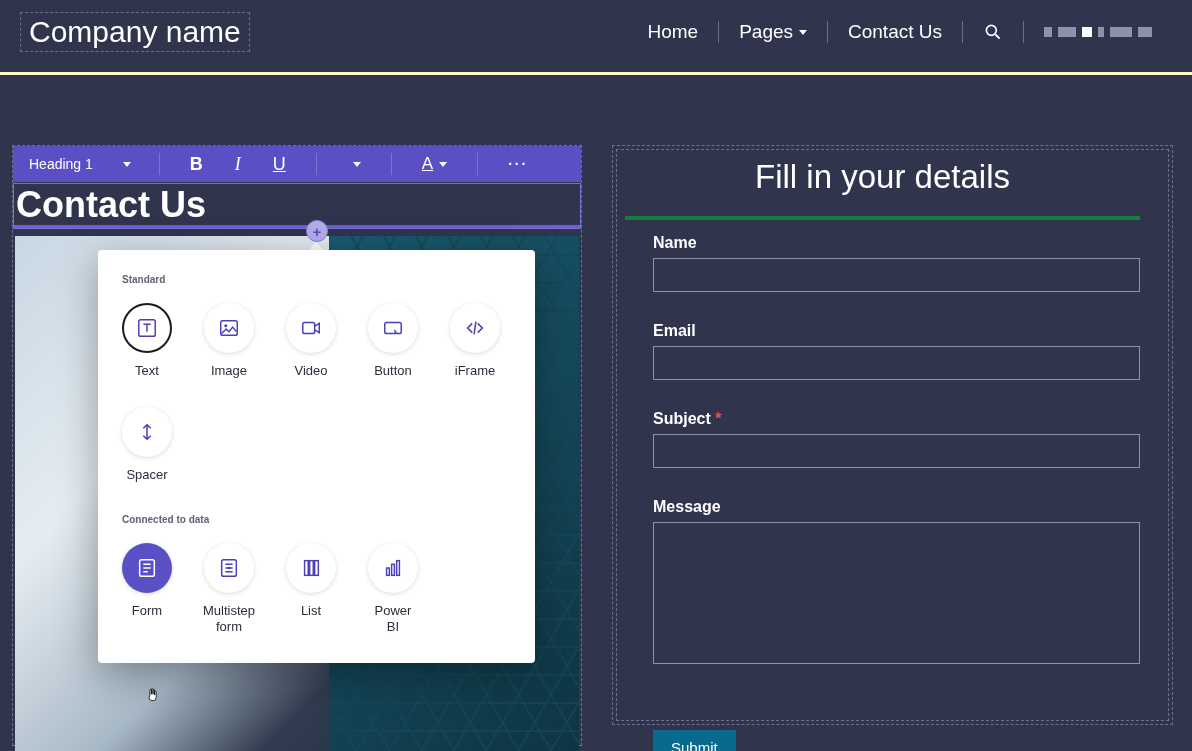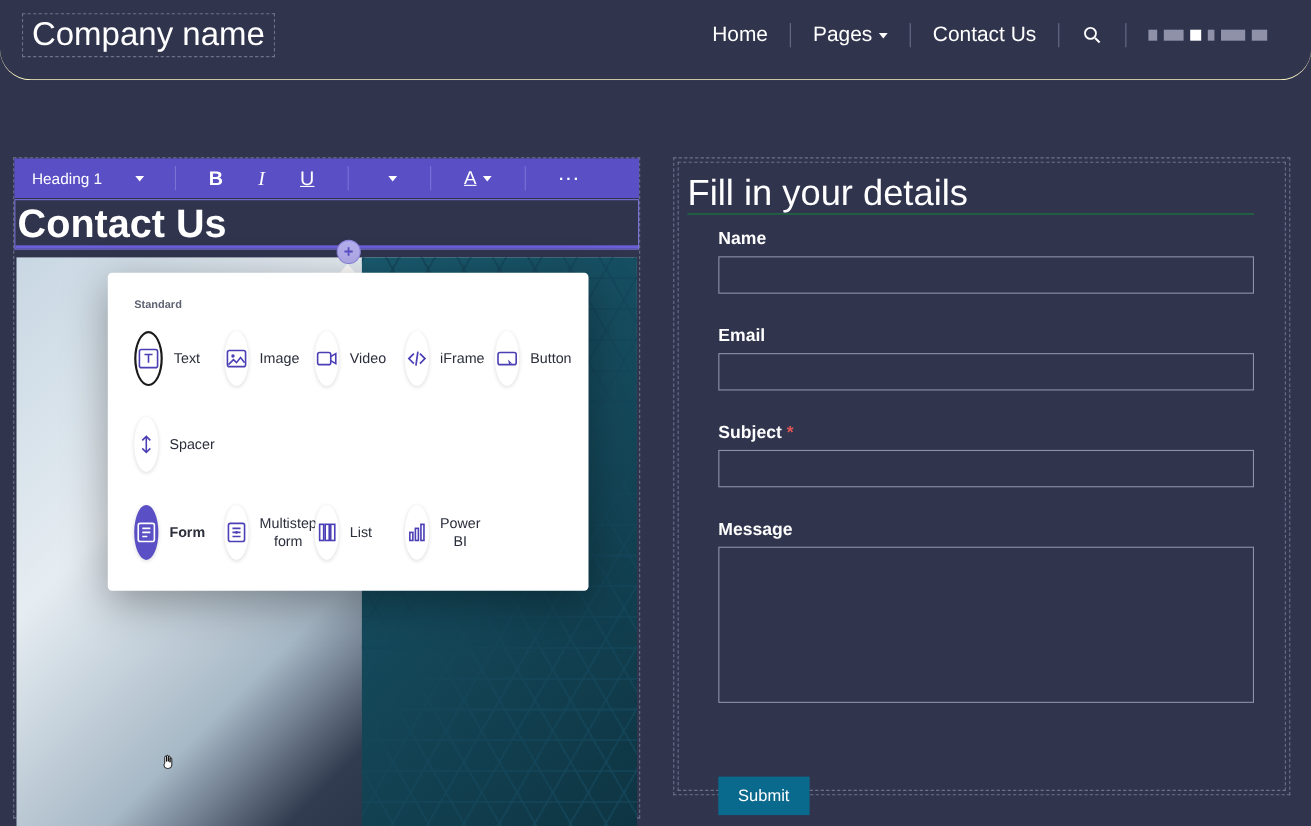--- a/index.html
+++ b/index.html
@@ -1,19 +1,19 @@
 <!DOCTYPE html>
 <html><head>
 <meta charset="utf-8">
 <style>
   * { box-sizing: border-box; margin: 0; padding: 0; }
   html, body { width: 1192px; height: 751px; font-family: "Segoe UI", Arial, sans-serif; background: #30344d; color: #fff; overflow: hidden; }
   
   
-  .header { display: flex; justify-content: space-between; align-items: center; padding: 12px 20px 20px 20px; border-bottom: 1px solid #fef9c3; border-radius: 28px; }
+  .header { display: flex; justify-content: space-between; align-items: center; padding: 12px 20px 20px 20px; border-bottom: 3px solid #fef9c3; }
   .company { font-size: 30px; font-weight: 400; border: 1px dashed #6c7089; padding: 2px 8px; }
   .nav { display: flex; align-items: center; gap: 0; font-size: 19px; }
   .nav-item { padding: 0 20px; position: relative; cursor: pointer; display: flex; align-items: center; gap: 6px; }
   .nav-divider { width: 1px; height: 22px; background: #6a6e88; }
   .search-icon svg { width: 20px; height: 20px; }
   .caret-down { border-left: 4px solid transparent; border-right: 4px solid transparent; border-top: 5px solid #fff; display: inline-block; }
   .social-blocks { display:flex; gap:6px; align-items:center; }
   .social-blocks span { display:inline-block; background:#8e91a8; height:10px; }
 
   
@@ -47,31 +47,31 @@
       repeating-linear-gradient(60deg, rgba(20,70,90,0.7) 0 2px, transparent 2px 28px),
       repeating-linear-gradient(-60deg, rgba(20,70,90,0.7) 0 2px, transparent 2px 28px),
       repeating-linear-gradient(0deg, rgba(20,70,90,0.7) 0 2px, transparent 2px 28px),
       linear-gradient(135deg,#1a5b70,#0e3442);
   }
 
   
   .picker { position:absolute; top:104px; left:85px; width:437px; background:#fff; color:#333; border-radius:4px; box-shadow:0 10px 40px rgba(0,0,0,0.35); padding: 24px 24px 28px 24px; z-index:10;}
   .picker h3 { font-size:10px; color:#5f6373; font-weight:600; margin-bottom:18px;}
   .picker-grid { display:flex; flex-wrap:wrap; gap: 28px 32px; margin-bottom: 30px;}
-  .picker-item { width:50px; display:flex; flex-direction:row; align-items:center; gap:10px; cursor:pointer;}
+  .picker-item { width:50px; display:flex; flex-direction:column; align-items:center; gap:10px; cursor:pointer;}
   .picker-circle { width:50px; height:50px; border-radius:50%; background:#fff; box-shadow:0 1px 4px rgba(0,0,0,0.15); display:flex; align-items:center; justify-content:center;}
   .picker-circle.outlined { border:2px solid #1a1a1a; box-shadow:none;}
   .picker-circle.filled { background:#5b4fc5; }
   .picker-circle svg { width:22px; height:22px; }
   .picker-label { font-size:13px; color:#2b2e3b; text-align:center; line-height:1.25;}
-  .picker-item.active .picker-label { font-weight:700; }
+  .picker-item.active .picker-label { font-weight:400; }
   .cursor-hand { position:absolute; left:132px; top:540px; width:16px; height:18px; z-index:11; pointer-events:none;}
 
   
-  .form-title { font-size: 33px; font-weight:400; border-bottom:1px solid #15803d; padding-bottom:0; margin-bottom:14px;}
+  .form-title { font-size: 33px; font-weight:400; border-bottom:4px solid #15803d; padding-bottom:20px; margin-bottom:14px;text-align:center;}
   .form-body { padding: 0 0 0 28px; }
   .field { margin-bottom: 30px; }
   .field label { display:block; font-size:16px; font-weight:700; margin-bottom:6px; }
   .req { color:#e05555;}
   .field input, .field textarea { width:100%; background:transparent; border:1px solid #8e91a8; height:34px; color:#fff; padding:4px 8px; font-family:inherit; font-size:14px;}
   .field textarea { height:142px; resize:none;}
   .submit { background:#0a6a8e; border:none; color:#fff; font-weight:400; font-size:15px; padding:9px 18px; cursor:pointer; margin-top:32px;}
 </style>
 </head>
 <body>
@@ -226,43 +226,44 @@
           <div class="picker-circle">
               <svg viewBox="0 0 24 24" style="color:#4a3fb5">
                 <use href="#i-video"></use>
               </svg>
             </div>
           <div class="picker-label">Video</div>
         </div>
         <div class="picker-item">
           <div class="picker-circle">
               <svg viewBox="0 0 24 24" style="color:#4a3fb5">
+                <use href="#i-button"></use>
+              </svg>
+            </div>
+          <div class="picker-label">Button</div>
+        </div>
+        <div class="picker-item">
+          <div class="picker-circle">
+              <svg viewBox="0 0 24 24" style="color:#4a3fb5">
                 <use href="#i-iframe"></use>
               </svg>
             </div>
           <div class="picker-label">iFrame</div>
         </div>
         <div class="picker-item">
           <div class="picker-circle">
               <svg viewBox="0 0 24 24" style="color:#4a3fb5">
-                <use href="#i-button"></use>
-              </svg>
-            </div>
-          <div class="picker-label">Button</div>
-        </div>
-        <div class="picker-item">
-          <div class="picker-circle">
-              <svg viewBox="0 0 24 24" style="color:#4a3fb5">
                 <use href="#i-spacer"></use>
               </svg>
             </div>
           <div class="picker-label">Spacer</div>
         </div>
       </div>
 
+      <h3>Connected to data</h3>
       <div class="picker-grid" style="margin-bottom:0">
         <div class="picker-item active">
           <div class="picker-circle filled">
               <svg viewBox="0 0 24 24" style="color:#fff">
                 <use href="#i-form"></use>
               </svg>
             </div>
           <div class="picker-label">Form</div>
         </div>
         <div class="picker-item">

